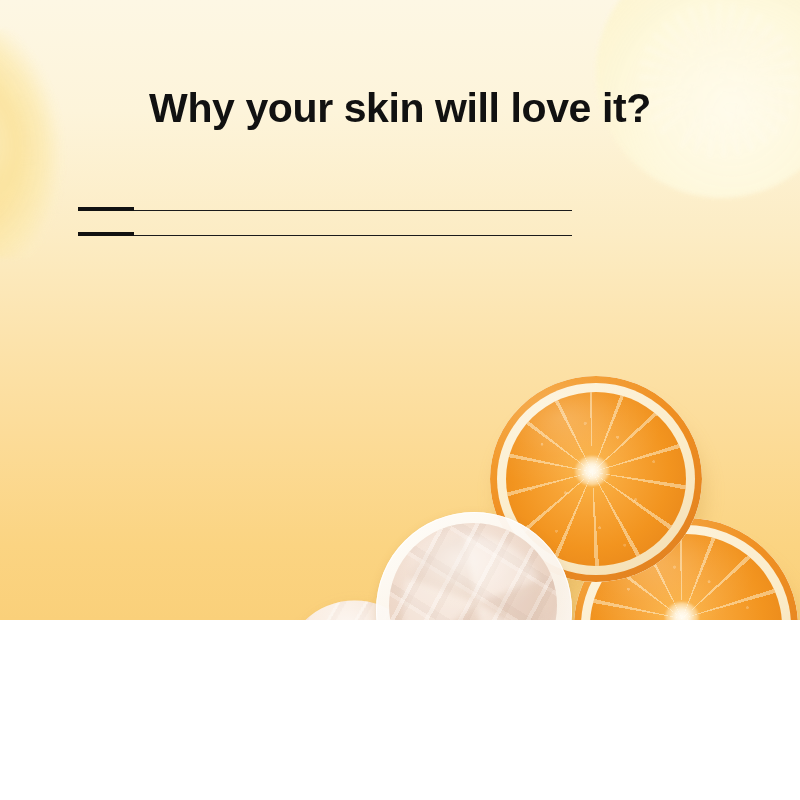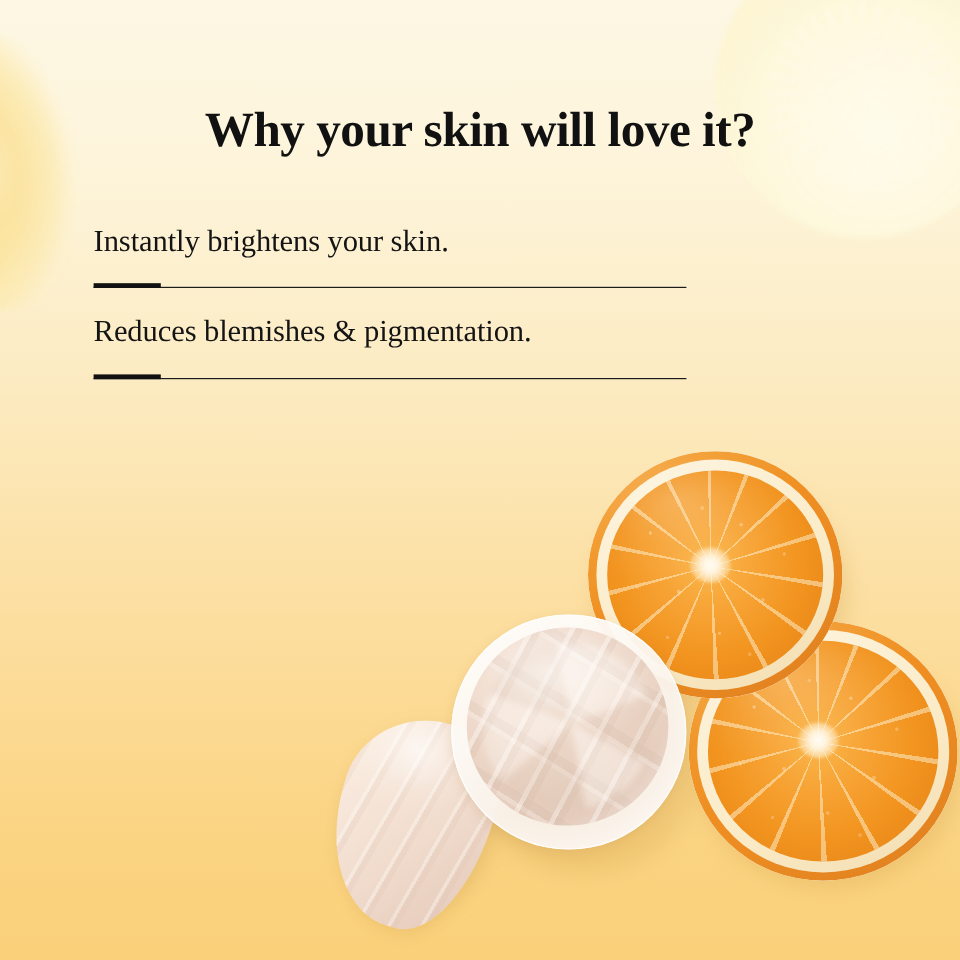--- a/index.html
+++ b/index.html
@@ -5,23 +5,23 @@
 <style>
   html, body {
     margin: 0;
     padding: 0;
     background: #ffffff;
   }
 
   #poster {
     position: relative;
     width: 800px;
-    height: 800px;
+    height: 620px;
     overflow: hidden;
-    font-family: Liberation Serif, serif;
+    font-family: Liberation Sans, sans-serif;
     background: linear-gradient(to bottom,
         #fdf7e4 0%,
         #fdf4da 18%,
         #fcecc4 38%,
         #fce3ac 55%,
         #fcdb96 72%,
         #fbd482 88%,
         #fad07a 100%);
   }
 
@@ -428,32 +428,26 @@
 
 <div id="poster">
 
   <div class="citrus" id="citrus-tl"></div>
   <div class="citrus" id="citrus-tr"></div>
 
   <h1 id="headline">Why your skin will love it?</h1>
 
   <div id="benefits">
 
-    <div class="benefit-row">
-      <div class="benefit-text">Instantly brightens your skin.</div>
-    </div>
 
     <div class="benefit-divider">
       <span class="thin"></span>
       <span class="thick"></span>
     </div>
 
-    <div class="benefit-row">
-      <div class="benefit-text">Reduces blemishes &amp; pigmentation.</div>
-    </div>
 
     <div class="benefit-divider">
       <span class="thin"></span>
       <span class="thick"></span>
     </div>
 
 
   </div>
 
   <div id="product">

